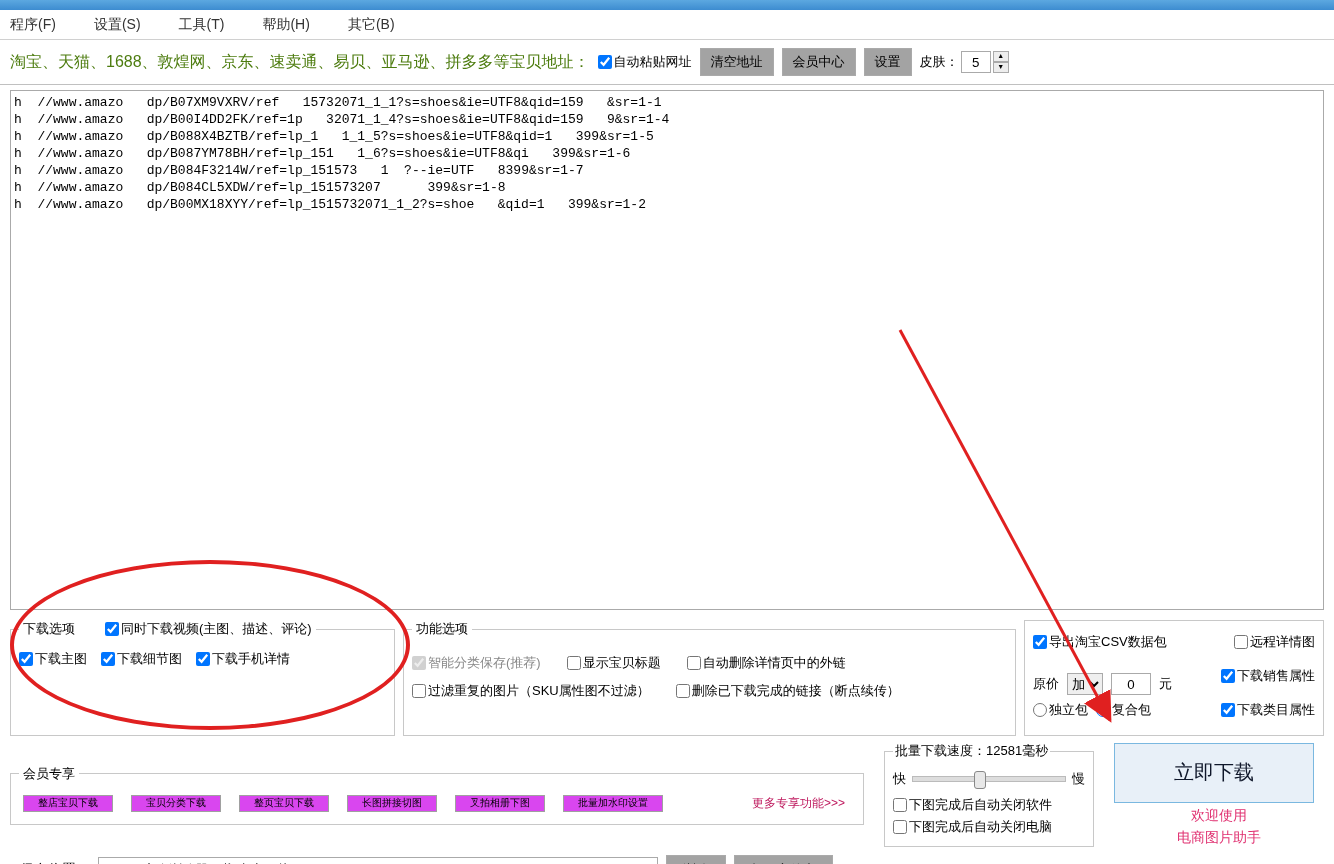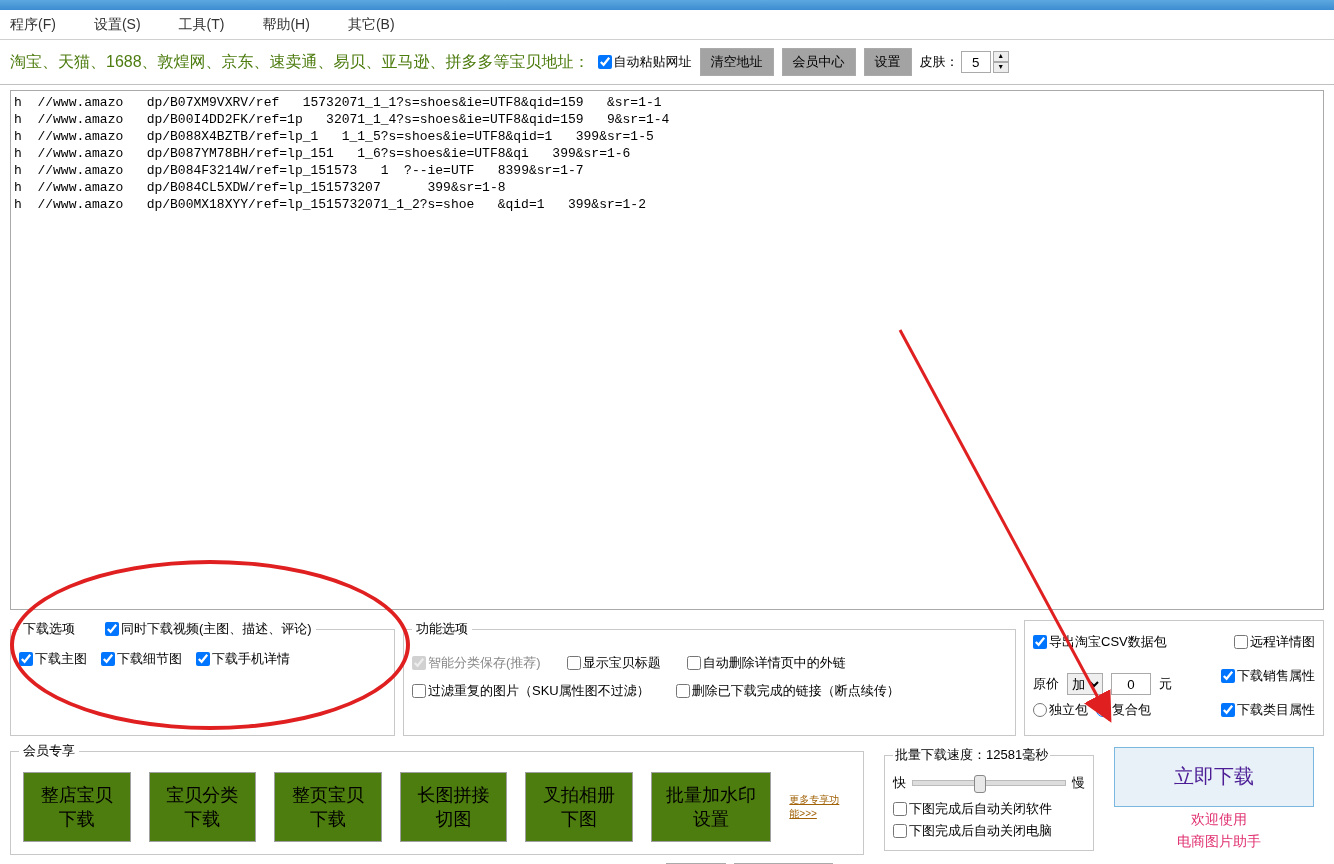--- a/index.html
+++ b/index.html
@@ -26,28 +26,28 @@
 .row { display: flex; align-items: center; gap: 14px; margin: 6px 0; flex-wrap: wrap; }
 .row2 { display: flex; align-items: center; gap: 26px; margin: 10px 0; }
 .disabled { color: #888; }
 .price-row { display: flex; align-items: center; gap: 8px; margin-top: 16px; }
 .sel { height: 22px; border: 1px solid #aaa; }
 .num-in { width: 40px; height: 22px; border: 1px solid #aaa; text-align: center; }
 .member-row { display: flex; align-items: center; padding: 0 10px; margin-top: 6px; gap: 20px; }
 fieldset.member { border: 1px solid #c8c8c8; padding: 4px 8px 12px; }
 fieldset.member > legend { padding: 0 4px; }
 .member-btns { display: flex; gap: 18px; padding: 8px 4px 0; }
-.big-btn { background: #4d7c0f; border: 1px solid #a0a0a0; padding: 10px 14px; font-size: 18px; cursor: pointer; }
-.more-link { color: #a16207; text-decoration: underline; cursor: pointer; font-size: 10px; margin-left: auto; margin-right: 6px; align-self: center; }
+.big-btn { background: #d946ef; border: 1px solid #a0a0a0; padding: 0 14px; font-size: 10px; cursor: pointer; }
+.more-link { color: #be185d; cursor: pointer; font-size: 12px; margin-left: auto; margin-right: 6px; align-self: center; }
 .speed-grp { border: 1px solid #c8c8c8; width: 210px; padding: 4px 8px 10px; }
 .speed-grp > legend { padding: 0 2px; }
 .slider-row { display: flex; align-items: center; gap: 6px; margin-top: 6px; }
 .slider { flex: 1; height: 6px; background: #ddd; border: 1px solid #bbb; position: relative; }
 .thumb { position: absolute; top: -6px; left: 40%; width: 12px; height: 18px; background: #e8e8e8; border: 1px solid #888; border-radius: 3px; cursor: pointer; }
-.download-btn { width: 200px; height: 60px; background: #e8f0f8; border: 1px solid #7ab8e0; font-size: 20px; color: #4c1d95; cursor: pointer; display: flex; align-items: center; justify-content: center; }
+.download-btn { width: 200px; height: 60px; background: #e8f0f8; border: 1px solid #7ab8e0; font-size: 20px; color: #0f172a; cursor: pointer; display: flex; align-items: center; justify-content: center; }
 .save-row { display: flex; align-items: center; gap: 8px; padding: 8px 20px 0; }
 .save-label { font-size: 14px; }
 .path-in { width: 560px; height: 26px; border: 1px solid #aaa; padding: 0 6px; font-size: 13px; }
 .welcome { color: #e03070; font-size: 14px; text-align: center; margin-top: 4px; }
 .ellipse { position: absolute; left: 10px; top: 560px; width: 400px; height: 170px; border: 4px solid #e02020; border-radius: 50%; pointer-events: none; z-index: 20; }
 .arrow-svg { position: absolute; left: 0; top: 0; width: 1334px; height: 864px; pointer-events: none; z-index: 19; }
 .blur { filter: blur(4px); display: inline; }
 </style>
 </head>
 <body>

